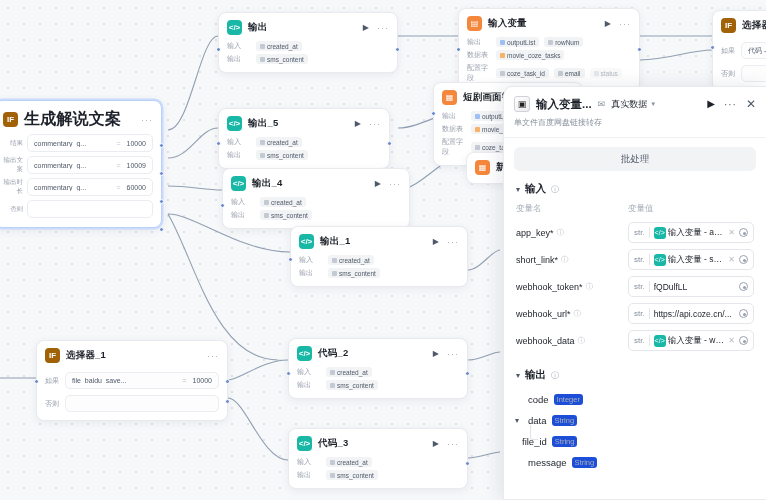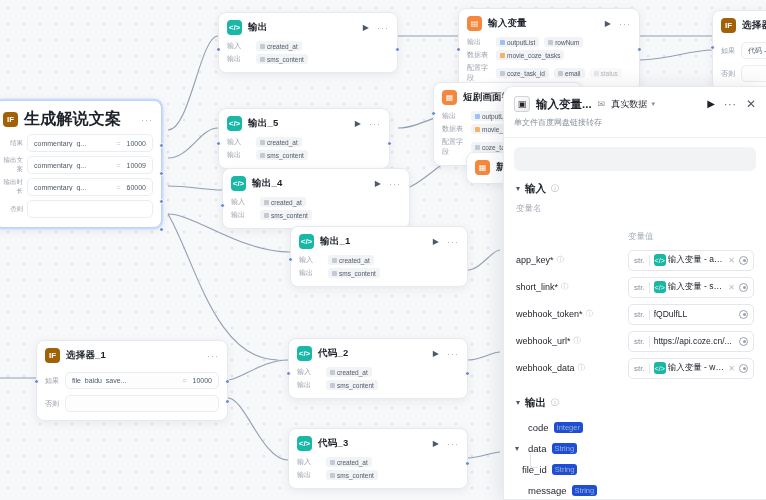--- a/index.html
+++ b/index.html
@@ -134,21 +134,21 @@
   .p-body { flex: 1 1 auto; overflow: hidden; padding: 0 0 0 0; }
   .sec-head {
     display: flex; align-items: center; gap: 5px;
     padding: 11px 12px 7px 12px; font-size: 10.5px; font-weight: 700; color: #1d2129;
   }
   .sec-head .chev { font-size: 8px; color: #4e5969; font-weight: normal; }
   .sec-head .info { font-size: 8px; color: #a9b0bb; font-weight: normal; }
 
   .hdr-row { display: flex; padding: 0 12px 4px 12px; font-size: 8.5px; color: #a9b0bb; }
   .hdr-row .c1 { width: 112px; flex: 0 0 auto; }
-  .hdr-row .c2 { flex: 1 1 auto; margin-top: 28px; }
+  .hdr-row .c2 { flex: 1 1 auto; }
 
   .var-row { display: flex; align-items: center; padding: 3px 12px; }
   .var-name {
     width: 112px; flex: 0 0 auto; display: flex; align-items: center; gap: 3px;
     font-size: 9px; color: #1d2129; white-space: nowrap;
   }
   .var-name .info { font-size: 7.5px; color: #b7bdc6; }
   .var-val {
     flex: 1 1 auto; display: flex; align-items: center; gap: 4px;
     border: 1px solid #e5e6eb; border-radius: 5px; background: #fff;
@@ -578,20 +578,21 @@
         <span class="ai">▶</span>
         <span class="dots">···</span>
         <span class="x">✕</span>
       </span>
     </div>
 
     <div class="p-sub">单文件百度网盘链接转存</div>
     <div class="p-divider"></div>
 
     <div class="p-tabs">
+      <div class="p-tab">批处理</div>
     </div>
 
     <div class="p-body">
 
       <div class="sec-head">
         <span class="chev">▾</span>
         <span>输入</span>
         <span class="info">ⓘ</span>
       </div>
 

